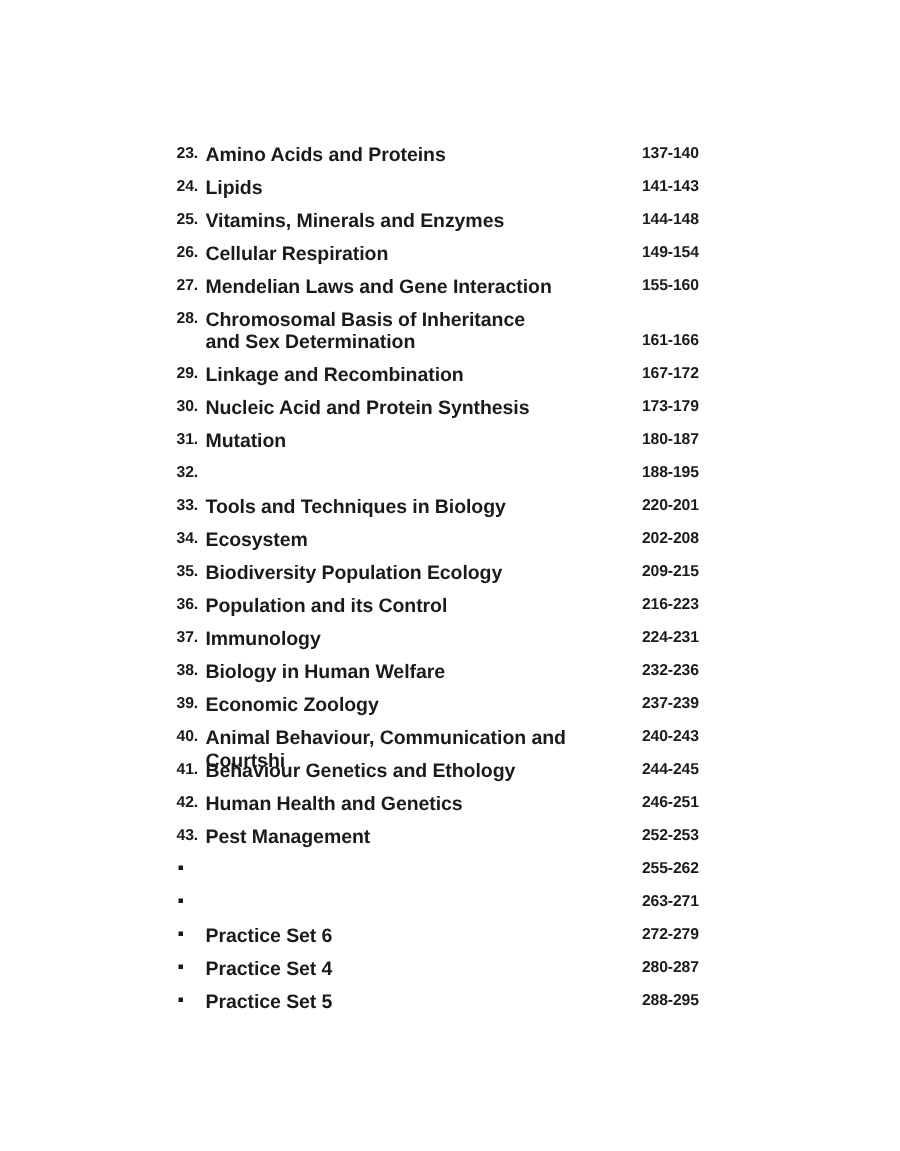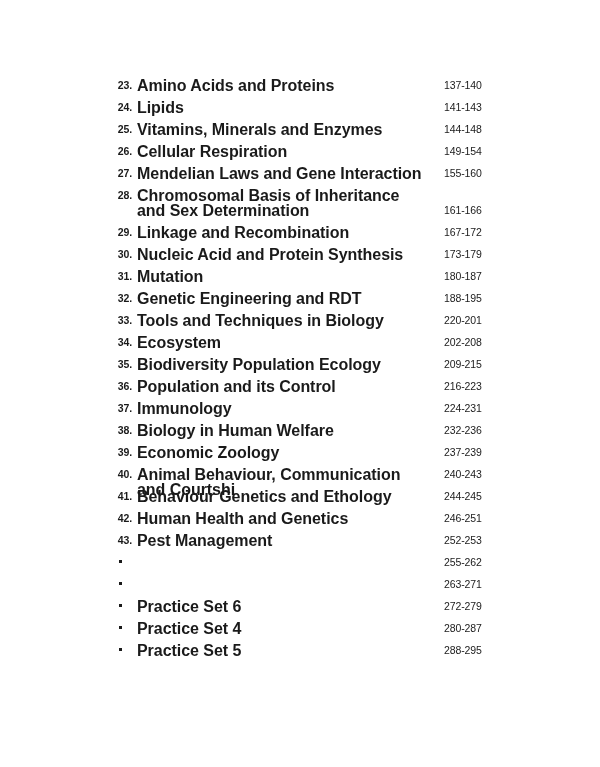--- a/index.html
+++ b/index.html
@@ -18,21 +18,21 @@
   .page {
     position: relative;
     width: 600px;
     height: 767px;
     background: #ffffff;
   }
 
   .toc {
     position: absolute;
     left: 0;
-    top: 74px;
+    top: 91px;
     width: 600px;
   }
 
   .toc-row {
     position: relative;
     height: 22px;
     display: flex;
     align-items: flex-start;
   }
 
@@ -66,42 +66,41 @@
     height: 3px;
     background: #1a1a1a;
     vertical-align: middle;
     margin-bottom: 2px;
   }
 
   .title {
     position: absolute;
     left: 137px;
     width: 285px;
-    font-size: 16px;
+    font-size: 13px;
     font-weight: 600;
     line-height: 15px;
     padding-top: 4px;
     color: #1a1a1a;
     letter-spacing: -0.05px;
   }
 
   .title .line2 {
     display: block;
   }
 
   .pages {
     position: absolute;
     left: 428px;
     font-size: 10.5px;
-    font-weight: 400;
+    font-weight: 700;
     line-height: 15px;
     padding-top: 4px;
     color: #1a1a1a;
     letter-spacing: -0.1px;
-    margin-left: 16px;
   }
 
   
   .toc-row.two-line .pages {
     padding-top: 19px;
   }
 </style>
 </head>
 <body>
 
@@ -147,21 +146,20 @@
         <div class="title"><span>Nucleic Acid and Protein Synthesis</span></div>
         <div class="pages">173-179</div>
       </div>
       <div class="toc-row">
         <div class="marker">31.</div>
         <div class="title"><span>Mutation</span></div>
         <div class="pages">180-187</div>
       </div>
       <div class="toc-row">
         <div class="marker">32.</div>
-        <div class="title"><span>Genetic Engineering and RDT</span></div>
         <div class="pages">188-195</div>
       </div>
       <div class="toc-row">
         <div class="marker">33.</div>
         <div class="title"><span>Tools and Techniques in Biology</span></div>
         <div class="pages">220-201</div>
       </div>
       <div class="toc-row">
         <div class="marker">34.</div>
         <div class="title"><span>Ecosystem</span></div>

